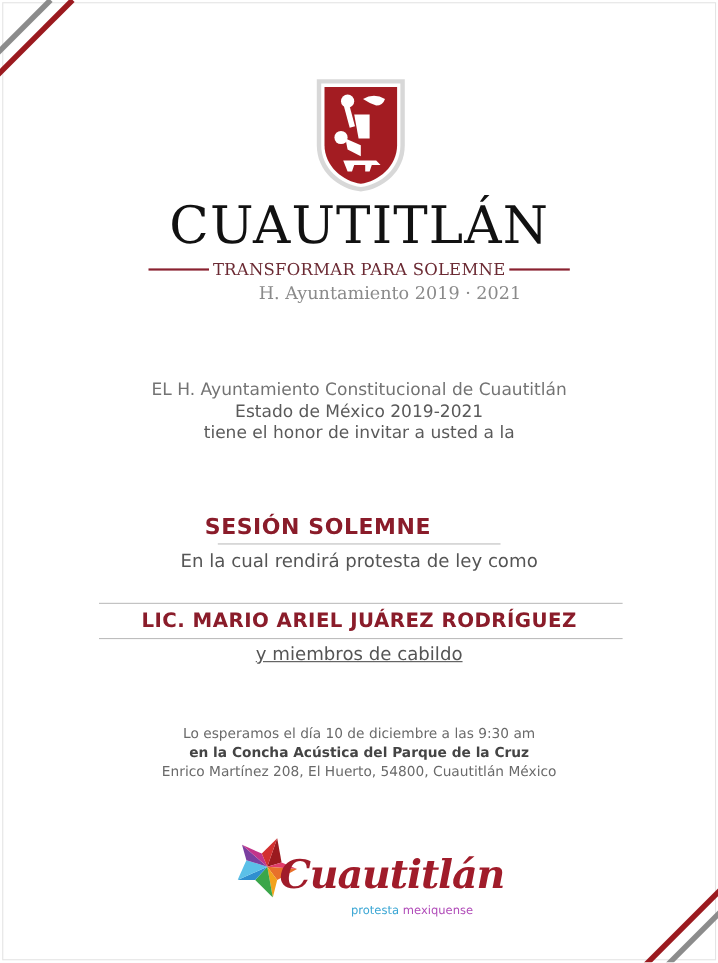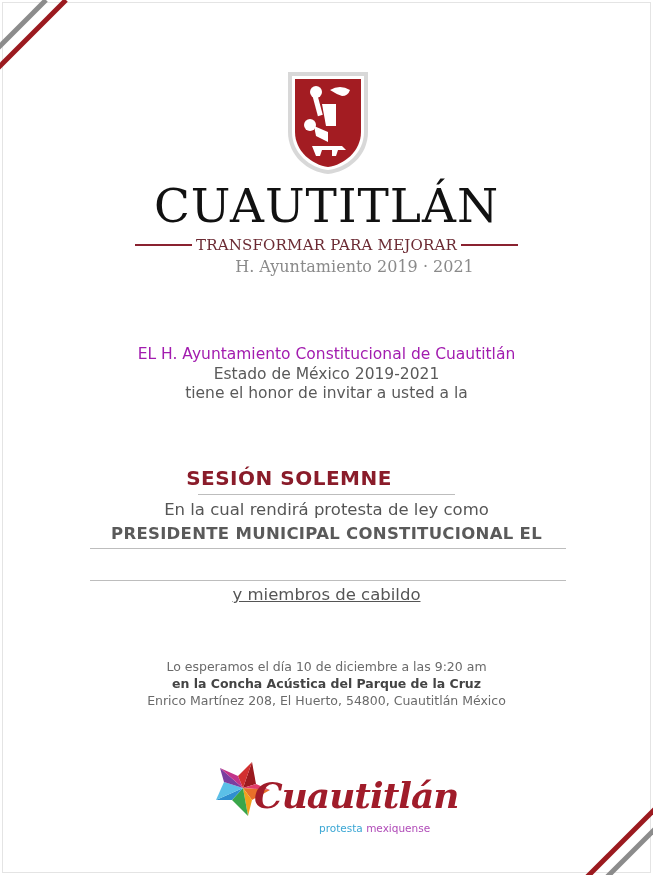--- a/index.html
+++ b/index.html
@@ -46,21 +46,21 @@
       position: absolute; top: 257px; left: 0; width: 653px;
       text-align: center;
       font-family: "DejaVu Serif", serif;
       font-size: 16px; color: #8a8a8a; margin-left: 28px;
     }
 
     .intro {
       position: absolute; top: 345px; left: 0; width: 653px; text-align: center;
       font-size: 15.5px; line-height: 19.5px;
     }
-    .intro .l1 { color: #a21caf; }
+    .intro .l1 { color: #737373; }
     .intro .l2, .intro .l3 { color: #5a5a5a; }
 
     .session {
       position: absolute; top: 466px; left: 0; width: 578px; text-align: center;
       font-weight: bold; font-size: 20px; color: #8a1c2a; letter-spacing: 0.5px;
     }
     .rule { position: absolute; height: 1px; background: #bdbdbd; }
     .protesta {
       position: absolute; top: 500px; left: 0; width: 653px; text-align: center;
       font-size: 16.5px; color: #555555;
@@ -128,45 +128,45 @@
         <path d="M28 56 l14 6 v10 l-12 -6z"></path>
         <path d="M26 76 h30 l4 4 h-8 l-2 6 h-4 v-6 h-10 l-2 6 h-4 z"></path>
       </g>
     </svg>
   </div>
 
   <div class="city">CUAUTITLÁN</div>
 
   <div class="slogan-row">
     <div class="slogan-line"></div>
-    <span class="slogan">TRANSFORMAR PARA MEJORAR</span>
+    <span class="slogan">TRANSFORMAR PARA SOLEMNE</span>
     <div class="slogan-line"></div>
   </div>
 
   <div class="ayunt">H. Ayuntamiento  2019 · 2021</div>
 
   <div class="intro">
     <div class="l1">EL H. Ayuntamiento Constitucional de Cuautitlán</div>
     <div class="l2">Estado de México 2019-2021</div>
     <div class="l3">tiene el honor de invitar a usted a la</div>
   </div>
 
   <div class="session">SESIÓN SOLEMNE</div>
   <div class="rule" style="top:494px; left:198px; width:257px;"></div>
 
   <div class="protesta">En la cual rendirá protesta de ley como</div>
-  <div class="cargo">PRESIDENTE MUNICIPAL CONSTITUCIONAL EL</div>
   <div class="rule" style="top:548px; left:90px; width:476px;"></div>
 
+  <div class="nombre">LIC. MARIO ARIEL JUÁREZ RODRÍGUEZ</div>
   <div class="rule" style="top:580px; left:90px; width:476px;"></div>
 
   <div class="cabildo">y miembros de cabildo</div>
 
   <div class="details">
-    <div>Lo esperamos el día 10 de diciembre a las 9:20 am</div>
+    <div>Lo esperamos el día 10 de diciembre a las 9:30 am</div>
     <div class="bold">en la Concha Acústica del Parque de la Cruz</div>
     <div>Enrico Martínez 208, El Huerto, 54800, Cuautitlán México</div>
   </div>
 
   <div class="logo2">
     <svg width="54" height="56" viewBox="0 0 54 56" style="position:absolute;left:0;top:0;">
       <polygon points="27,28 36,2 40,24" fill="#9b1a1f"></polygon>
       <polygon points="27,28 40,24 54,30" fill="#e23c6a"></polygon>
       <polygon points="27,28 54,30 36,40" fill="#e8702a"></polygon>
       <polygon points="27,28 36,40 32,56" fill="#f2a21c"></polygon>

